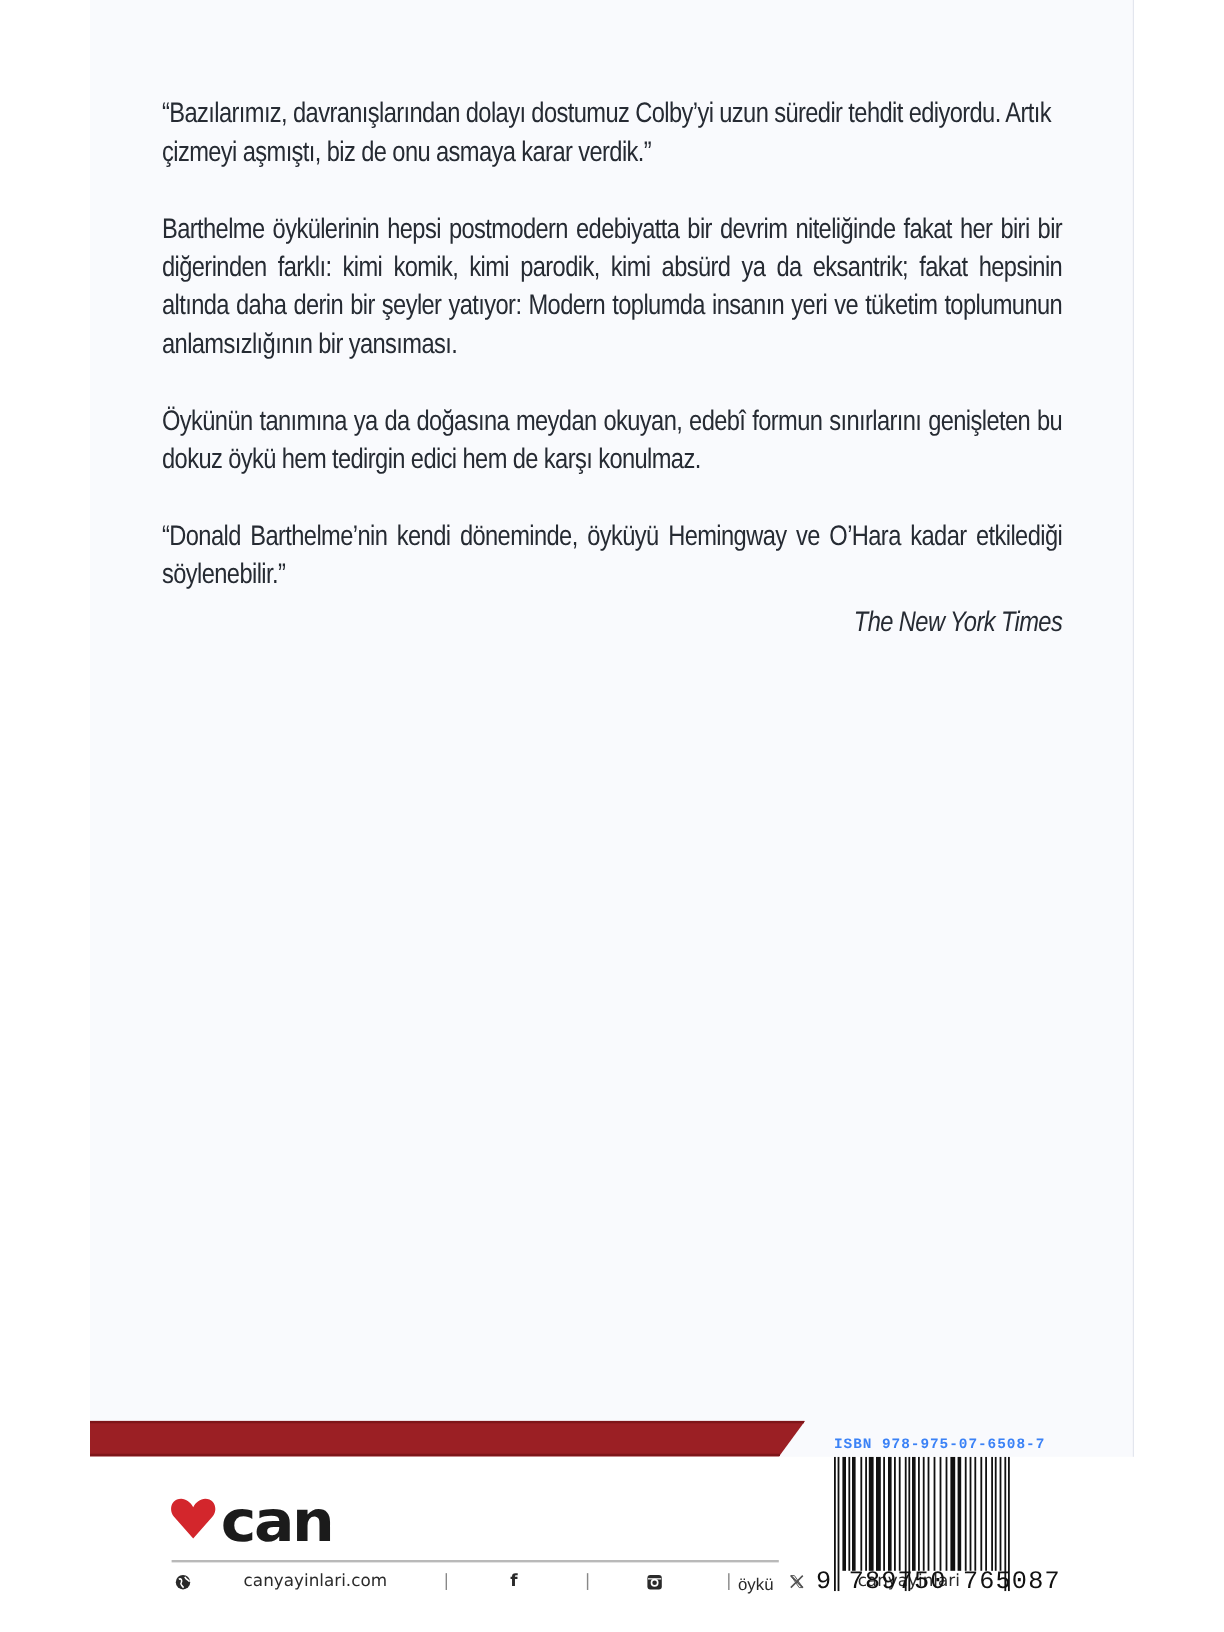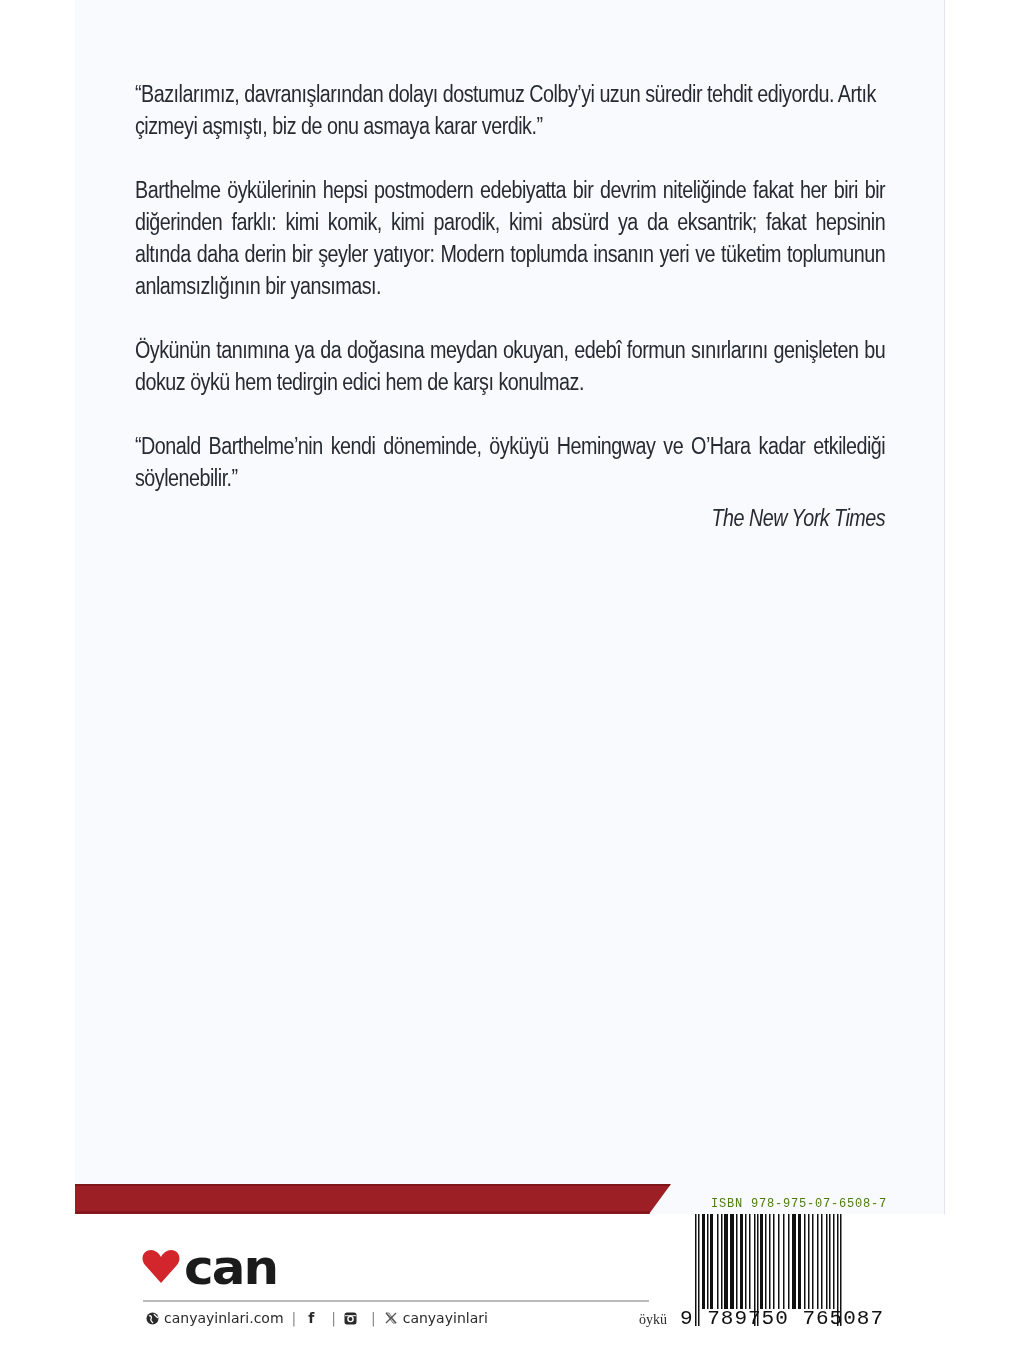--- a/index.html
+++ b/index.html
@@ -48,28 +48,28 @@
   .footer { position: absolute; left: 0; top: 1214px; width: 870px; height: 146px; background: #ffffff; }
 
   .logo { position: absolute; left: 67px; top: 34px; height: 40px; display: flex; align-items: flex-end; }
   .logo-word {
     font-family: "DejaVu Sans", sans-serif; font-weight: bold; font-size: 50px;
     color: #1b1b1b; letter-spacing: -2px; line-height: 40px; margin-left: 4px;
     transform: scaleY(0.95);
   }
   .divider { position: absolute; left: 68px; top: 86px; width: 506px; height: 2px; background: #b9b9b9; }
 
-  .links { position: absolute; left: 70px; top: 96px; display: flex; align-items: center; font-size: 14px; color: #2a2a2a; font-family: "DejaVu Sans", sans-serif; }
+  .links { position: absolute; left: 70px; top: 96px; display: flex; align-items: center; font-size: 14px; color: #2a2a2a; font-family: "DejaVu Sans", sans-serif; gap: 39px; }
   .links .sep { color: #888; margin: 0 8px; }
   .links .ico { display: inline-flex; align-items: center; justify-content: center; width: 14px; height: 14px; margin-right: 5px; }
-  .genre { position: absolute; left: 564px; top: 98px; font-size: 14px; color: #2a2a2a; font-family: Liberation Serif, serif; }
+  .genre { position: absolute; left: 540px; top: 98px; font-size: 14px; color: #2a2a2a; font-family: Liberation Sans, sans-serif; }
 
   .isbn-text {
-    position: absolute; left: 636px; top: -15px; font-family: "Liberation Mono", "DejaVu Sans Mono", monospace;
-    font-size: 12px; color: #4d7c0f; letter-spacing: 0.8px;
+    position: absolute; left: 620px; top: -15px; font-family: "Liberation Mono", "DejaVu Sans Mono", monospace;
+    font-size: 12px; color: #3b82f6; letter-spacing: 0.8px; font-weight: bold;
   }
   .barcode { position: absolute; left: 618px; top: 1214px; }
   .barcode-num {
     position: absolute; left: 605px; top: 1307px; font-family: Liberation Mono, monospace;
     font-size: 21px; color: #111; letter-spacing: 1px;
   }
 </style>
 </head>
 <body>
 

